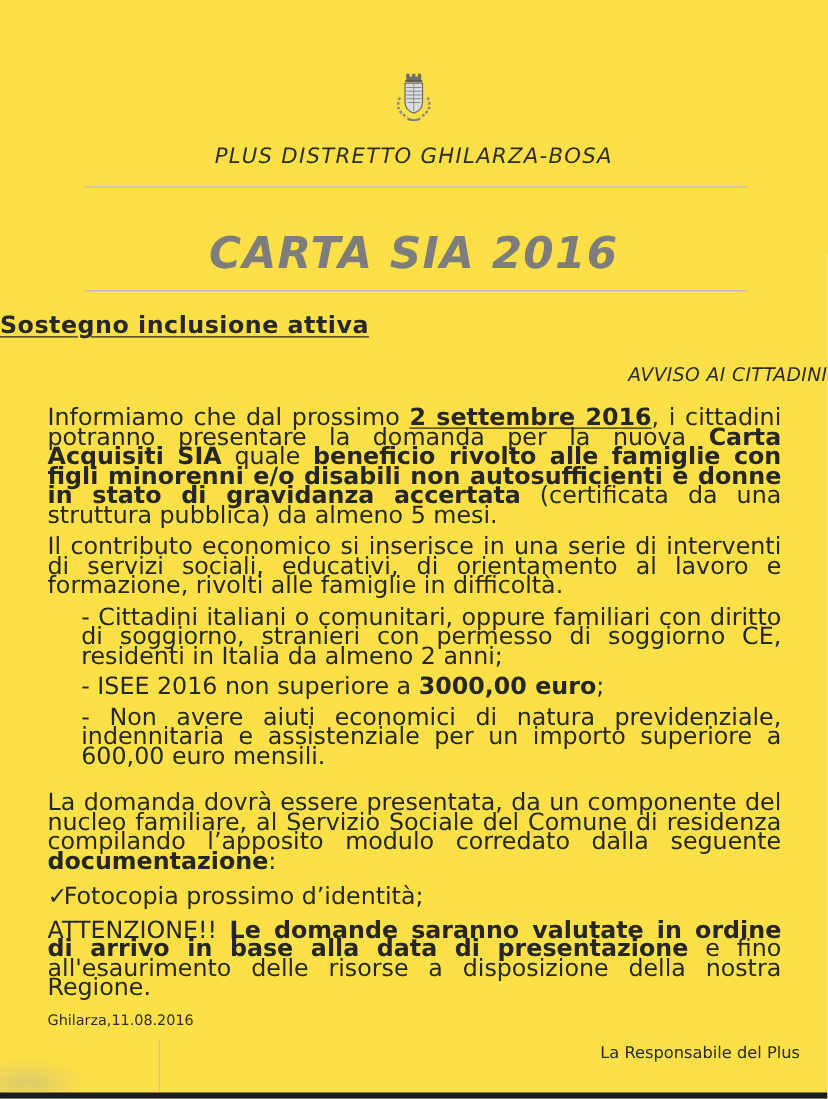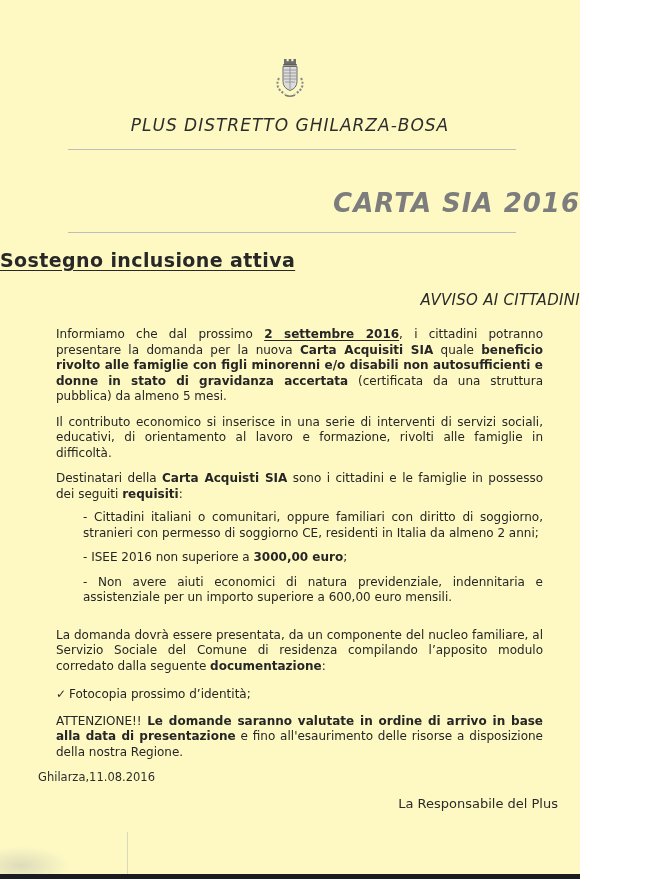--- a/index.html
+++ b/index.html
@@ -5,58 +5,58 @@
   html,body{margin:0;padding:0;}
   body{
     width:662px;height:879px;
     background:#ffffff;
     font-family:"DejaVu Sans","Liberation Sans",sans-serif;
     color:#262626;
     overflow:hidden;
   }
   .page{
     position:relative;
-    width:580px;height:879px;
-    background:#fef9c3;
+    width:662px;height:879px;
+    background:#fde047;
     overflow:hidden;
   }
   
   .crest-wrap{padding-top:56px;text-align:center;line-height:0;}
   .org-name{
     margin-top:6px;text-align:center;
     font-style:italic;font-size:17px;line-height:22px;
     letter-spacing:1px;color:#2d2d2d;
   }
   .rule{
     height:1px;background:#bdbdbd;
     margin-left:68px;margin-right:64px;border:0;
   }
   .rule1{margin-top:13px;}
   .rule2{margin-top:7px;}
   .page-title{
-    margin-top:31px;text-align:right;
-    font-size:26px;line-height:44px;
+    margin-top:31px;text-align:center;
+    font-size:35px;line-height:44px;
     font-weight:bold;font-style:italic;
     letter-spacing:1px;color:#7d7d7d;
   }
   .page-subtitle{
     margin-top:15px;text-align:left;
     font-size:19px;line-height:24px;font-weight:bold;
     letter-spacing:.4px;color:#282828;
     text-decoration:underline;text-underline-offset:3px;
   }
   .notice-heading{
     margin-top:19px;text-align:right;
     font-size:15px;line-height:19px;font-style:italic;color:#2a2a2a;
     letter-spacing:.3px;
   }
   
   .content{
-    margin:17px 37px 0 56px;
-    font-size:12px;line-height:15.5px;
+    margin:17px 37px 0 38px;
+    font-size:19px;line-height:15.5px;
     text-align:justify;
   }
   .content p{margin:0 0 10px 0;}
   p.indent{padding-left:27px;margin-bottom:9px;}
   p.recipients{margin-bottom:8px;}
   p.application{margin-top:22px;margin-bottom:13px;}
   .check-row{margin:0 0 11px 0;text-align:left;}
   .check-row .check-icon{display:inline-block;width:13px;color:#2a2a2a;}
   p.info{margin-top:14px;margin-bottom:9px;}
   .b{font-weight:bold;}
@@ -120,21 +120,20 @@
   <div class="page-subtitle">Sostegno inclusione attiva</div>
 
   <div class="notice-heading">AVVISO AI CITTADINI</div>
 
   <div class="content">
 
     <p><span>Informiamo che dal prossimo </span><span class="bu">2 settembre 2016</span><span>, i cittadini potranno presentare la domanda per la nuova </span><span class="b">Carta Acquisiti SIA</span><span> quale </span><span class="b">beneficio rivolto alle famiglie con figli minorenni e/o disabili non autosufficienti e donne in stato di gravidanza accertata</span><span> (certificata da una struttura pubblica) da almeno 5 mesi.</span></p>
 
     <p>Il contributo economico si inserisce in una serie di interventi di servizi sociali, educativi, di orientamento al lavoro e formazione, rivolti alle famiglie in difficoltà.</p>
 
-    <p class="recipients"><span>Destinatari della </span><span class="b">Carta Acquisti SIA</span><span> sono i cittadini e le famiglie in possesso dei seguiti </span><span class="b">requisiti</span><span>:</span></p>
 
     <p class="indent"><span>- Cittadini italiani o comunitari, oppure familiari con diritto di soggiorno, stranieri con permesso di soggiorno CE, residenti in Italia da almeno 2 anni;</span></p>
 
     <p class="indent"><span>- ISEE 2016 non superiore a </span><span class="b">3000,00 euro</span><span>;</span></p>
 
     <p class="indent"><span>- Non avere aiuti economici di natura previdenziale, indennitaria e assistenziale per un importo superiore a 600,00 euro mensili.</span></p>
 
     <p class="application"><span>La domanda dovrà essere presentata, da un componente del nucleo familiare, al Servizio Sociale del Comune di residenza compilando l’apposito modulo corredato dalla seguente </span><span class="b">documentazione</span><span>:</span></p>
 
 

